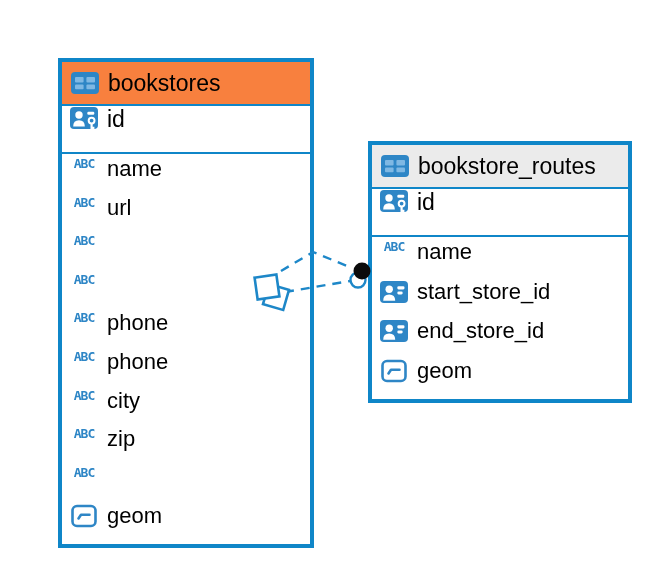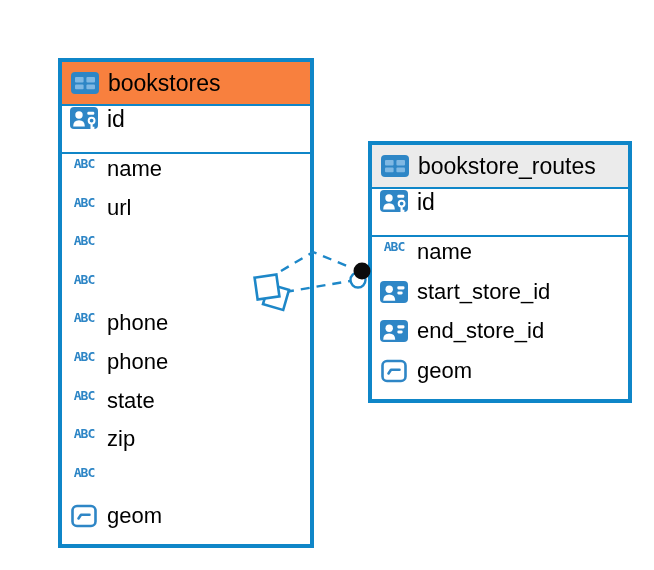--- a/index.html
+++ b/index.html
@@ -105,21 +105,21 @@
         <div class="t-col">
           <span class="abc">ABC</span>
           <span>phone</span>
         </div>
         <div class="t-col">
           <span class="abc">ABC</span>
           <span>phone</span>
         </div>
         <div class="t-col">
           <span class="abc">ABC</span>
-          <span>state</span>
+          <span>city</span>
         </div>
         <div class="t-col">
           <span class="abc">ABC</span>
           <span>zip</span>
         </div>
         <div class="t-col">
           <span class="abc">ABC</span>
         </div>
         <div class="t-col">
           <span class="icon">

